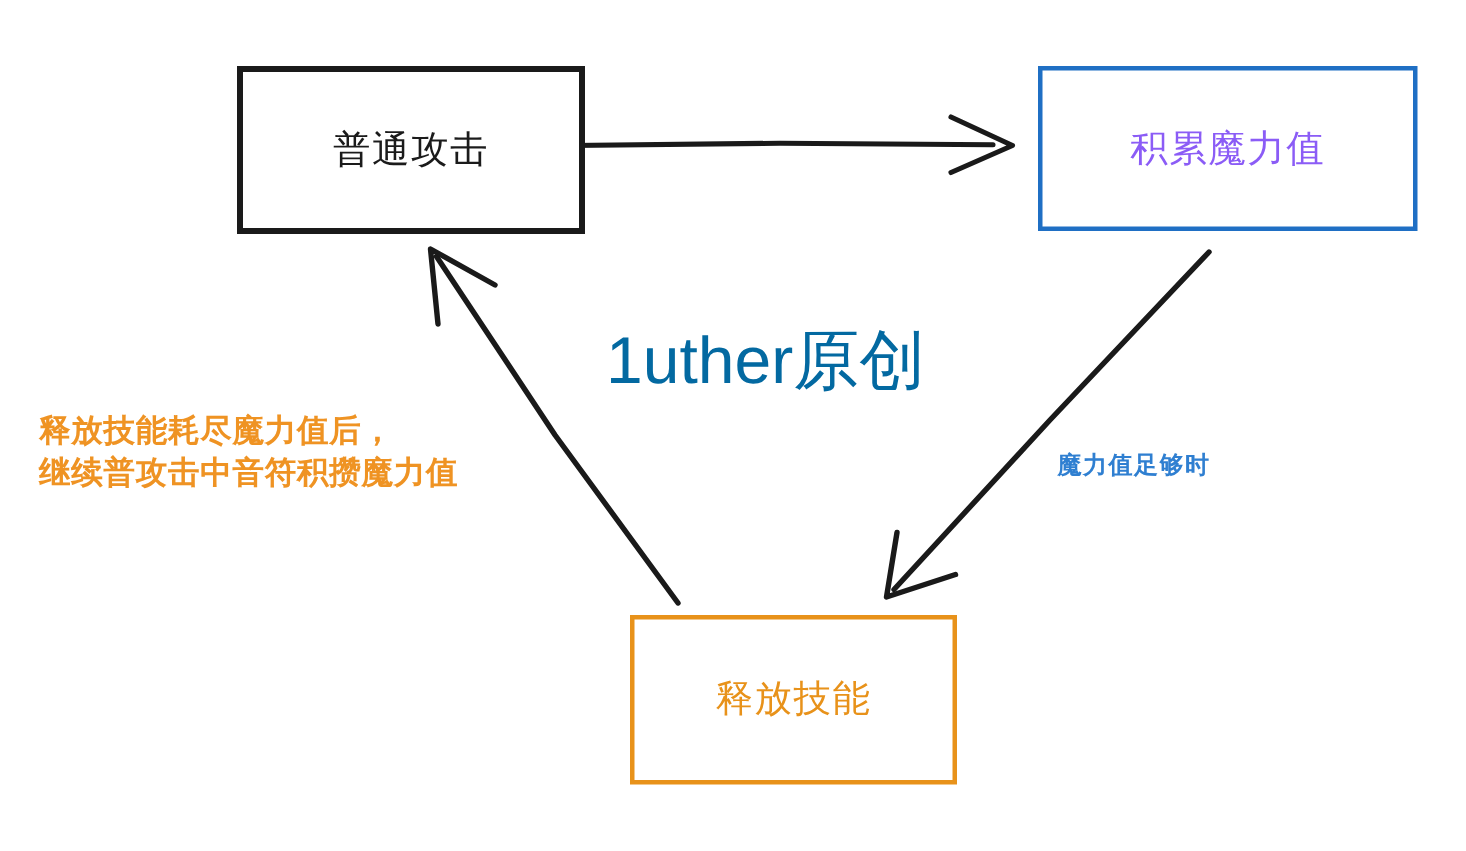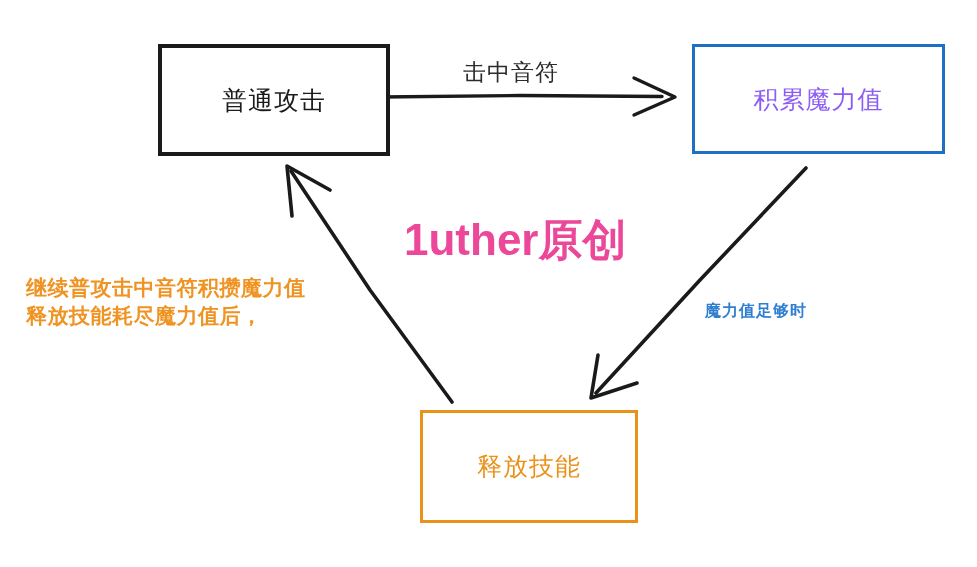--- a/index.html
+++ b/index.html
@@ -92,25 +92,24 @@
     letter-spacing: 0.5px;
   }
   #label-after-cast .line { display: block; }
 
   
   #watermark {
     position: absolute;
     left: 404px;
     top: 211px;
     font-size: 44px;
-    color: #ec4899;
+    color: #0369a1;
     letter-spacing: 0px;
     white-space: nowrap;
     user-select: none;
-    font-weight: bold;
   }
 
   
   #arrows {
     position: absolute;
     left: 0;
     top: 0;
     width: 977px;
     height: 567px;
     pointer-events: none;
@@ -146,22 +145,21 @@
   </div>
 
   <div class="node" id="node-accumulate-mana">
     <span class="node-label">积累魔力值</span>
   </div>
 
   <div class="node" id="node-cast-skill">
     <span class="node-label">释放技能</span>
   </div>
 
-  <div class="edge-label" id="label-hit-note">击中音符</div>
 
   <div class="edge-label" id="label-mana-enough">魔力值足够时</div>
 
   <div class="edge-label" id="label-after-cast">
+    <span class="line">释放技能耗尽魔力值后，</span>
     <span class="line">继续普攻击中音符积攒魔力值</span>
-    <span class="line">释放技能耗尽魔力值后，</span>
   </div>
 
 </div>
 
 </body></html>

